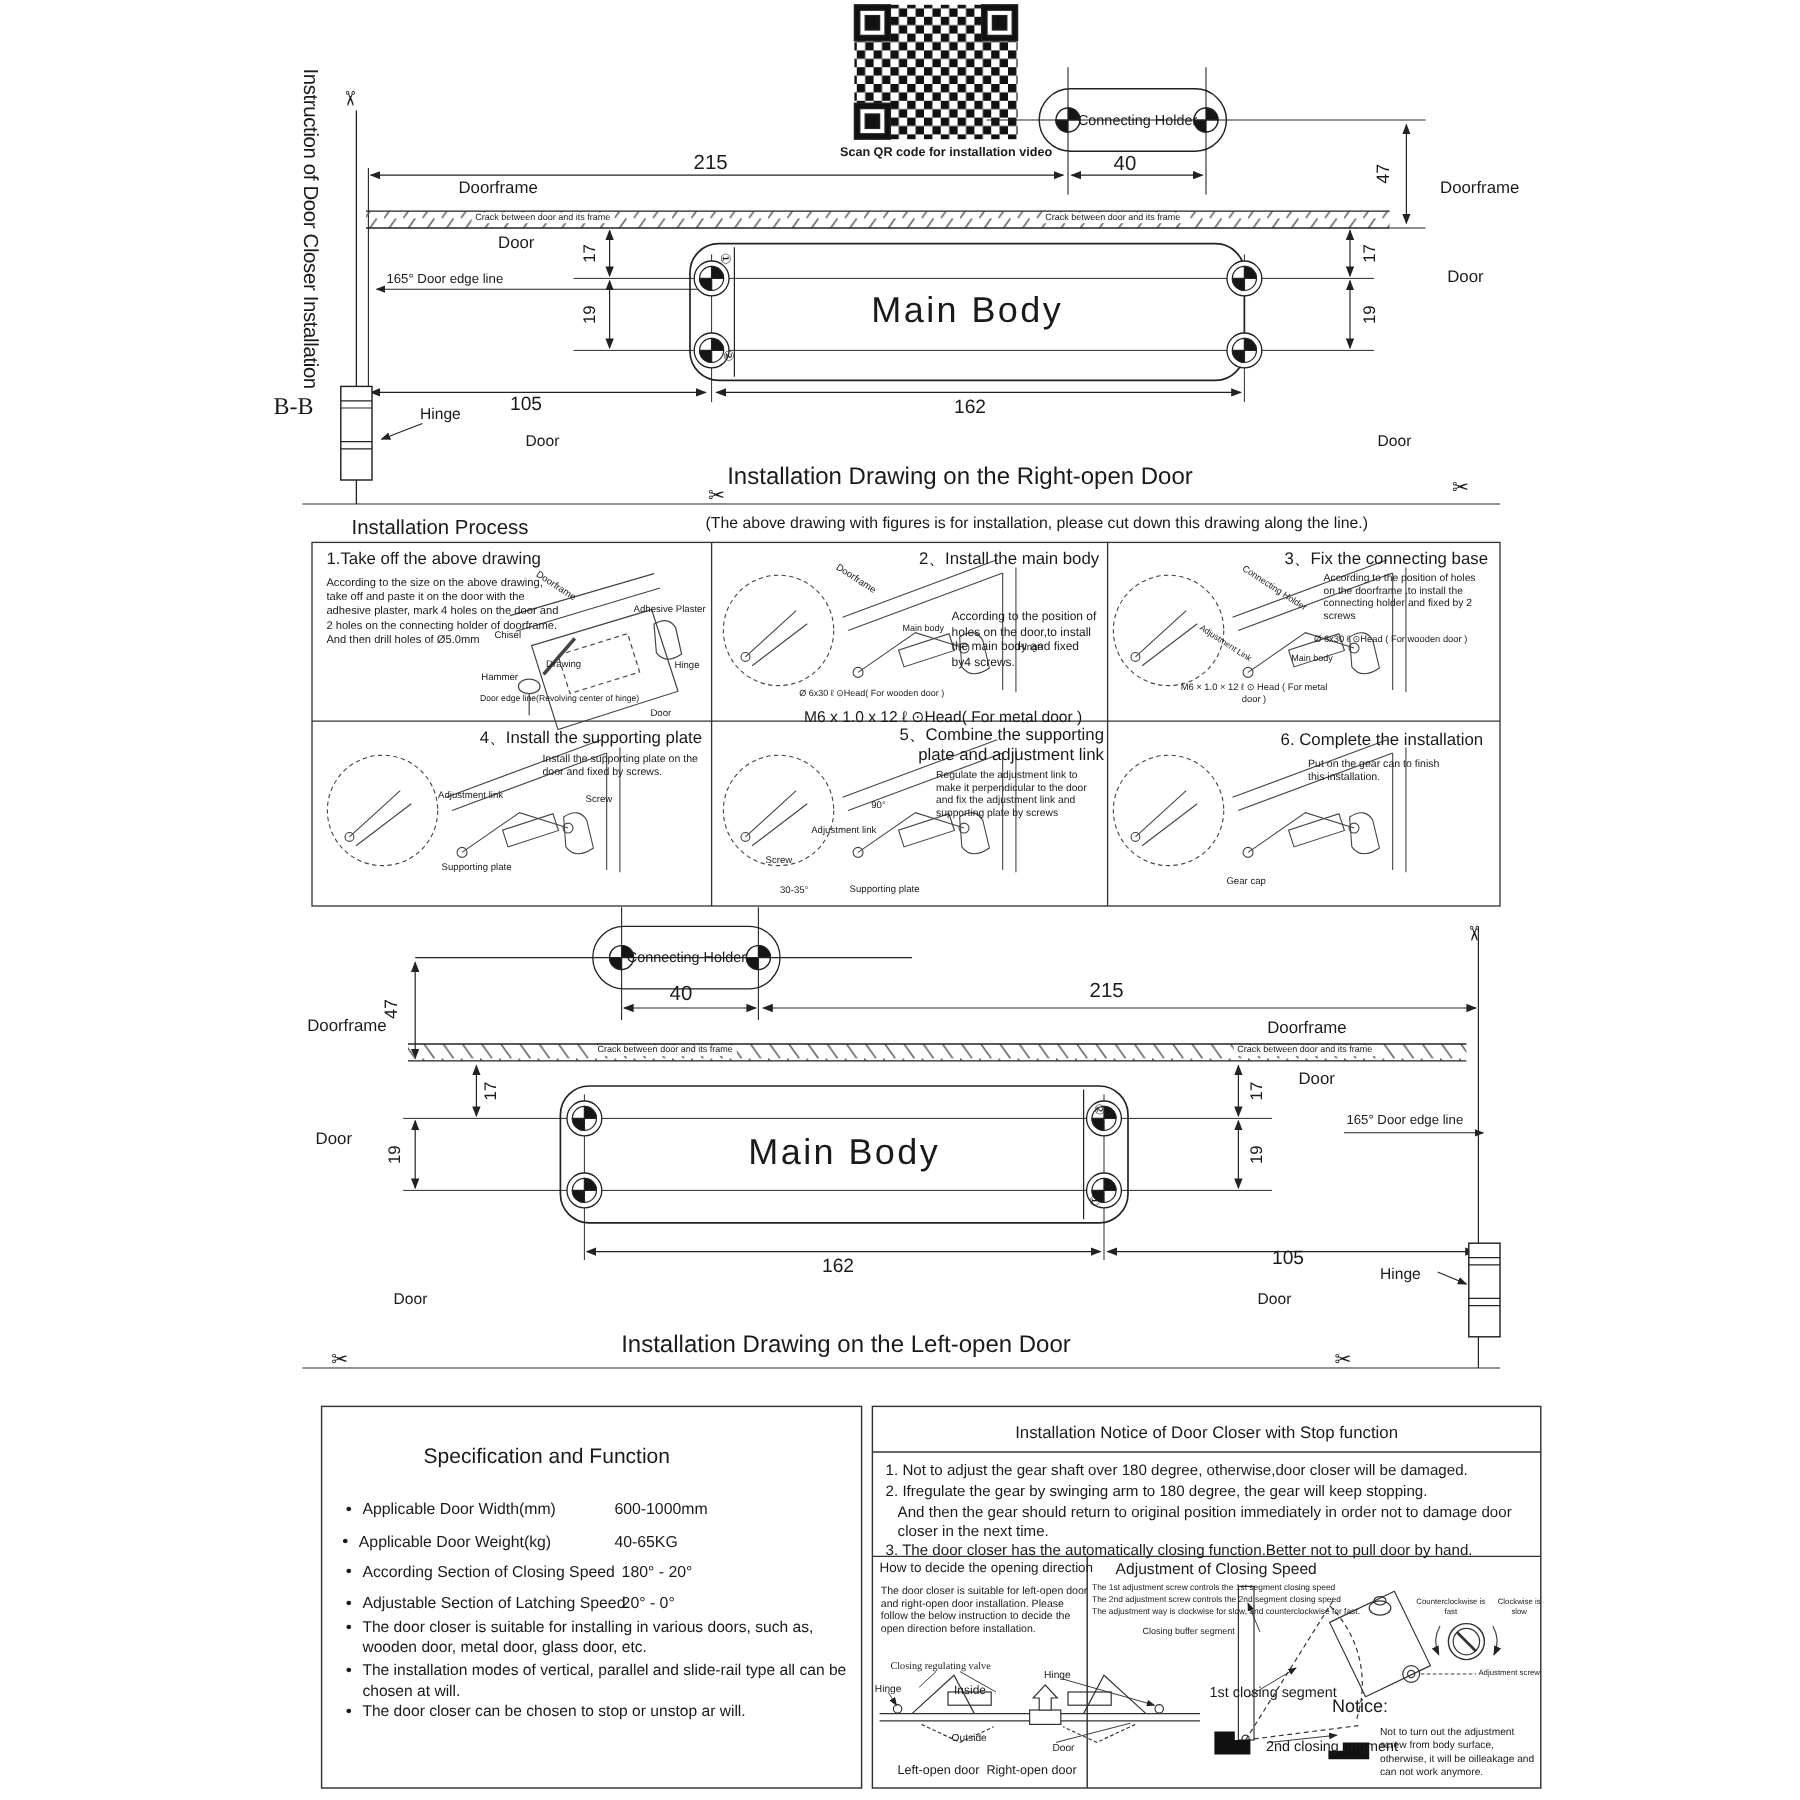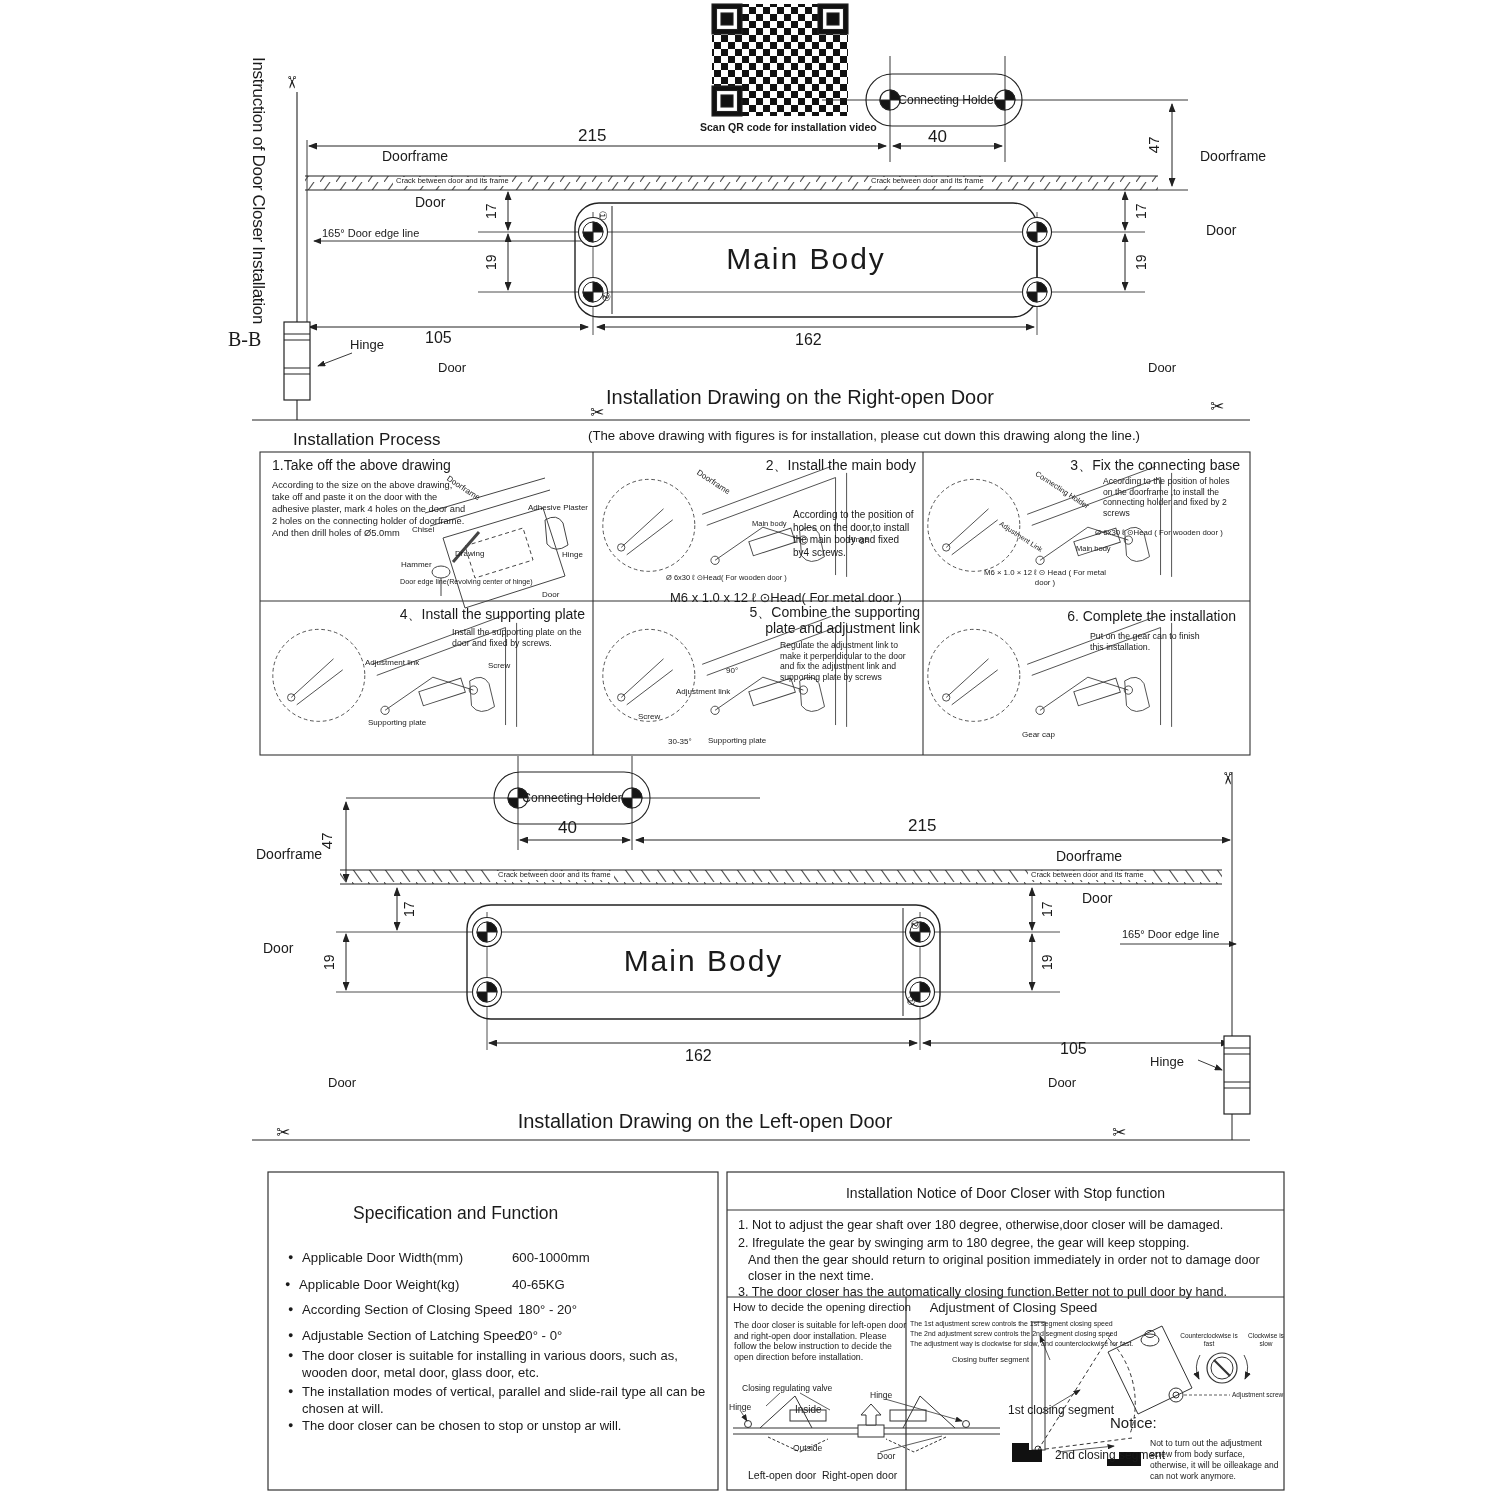--- a/index.html
+++ b/index.html
@@ -304,21 +304,21 @@
 <div class="lb wrap" style="left:452px;top:627px;width:132px;font-size:8.8px;line-height:1.25;">Install the supporting plate on the door and fixed by screws.</div>
 <div class="lb" style="left:365px;top:658px;font-size:8px;">Adjustment link</div>
 <div class="lb" style="left:488px;top:661px;font-size:8px;">Screw</div>
 <div class="lb" style="left:368px;top:718px;font-size:8px;">Supporting plate</div>
 
 <div class="lb rt wrap" style="left:740px;top:604px;width:180px;font-size:14px;line-height:1.15;">5、Combine the supporting plate and adjustment link</div>
 <div class="lb wrap" style="left:780px;top:640px;width:138px;font-size:8.6px;line-height:1.25;">Regulate the adjustment link to make it perpendicular to the door and fix the adjustment link and supporting plate by screws</div>
 <div class="lb" style="left:726px;top:666px;font-size:8px;">90°</div>
 <div class="lb" style="left:676px;top:687px;font-size:8px;">Adjustment link</div>
 <div class="lb" style="left:638px;top:712px;font-size:8px;">Screw</div>
-<div class="lb" style="left:650px;top:737px;font-size:8px;margin-left:18px;">30-35°</div>
+<div class="lb" style="left:650px;top:737px;font-size:8px;">30-35°</div>
 <div class="lb" style="left:708px;top:736px;font-size:8px;">Supporting plate</div>
 
 <div class="lb rt" style="left:1018px;top:608px;width:218px;font-size:14px;">6. Complete the installation</div>
 <div class="lb wrap" style="left:1090px;top:631px;width:125px;font-size:8.8px;line-height:1.25;">Put on the gear can to finish this installation.</div>
 <div class="lb" style="left:1022px;top:730px;font-size:8px;">Gear cap</div>
 
 <div class="lb ctr" style="left:520px;top:791px;width:104px;font-size:12px;">Connecting Holder</div>
 <div class="lb" style="left:558px;top:818px;font-size:17px;">40</div>
 <div class="lb" style="left:908px;top:816px;font-size:17px;">215</div>
 <div class="lb v" style="left:318px;top:832px;font-size:15px;">47</div>
@@ -360,21 +360,21 @@
 <div class="lb wrap bullet" style="left:302px;top:1418px;width:412px;font-size:13px;line-height:1.28;">The door closer can be chosen to stop or unstop ar will.</div>
 
 <div class="lb ctr" style="left:727px;top:1185px;width:557px;font-size:14px;">Installation Notice of Door Closer with Stop function</div>
 <div class="lb" style="left:738px;top:1218px;font-size:12.6px;">1. Not to adjust the gear shaft over 180 degree, otherwise,door closer will be damaged.</div>
 <div class="lb" style="left:738px;top:1236px;font-size:12.6px;">2. Ifregulate the gear by swinging arm to 180 degree, the gear will keep stopping.</div>
 <div class="lb wrap" style="left:748px;top:1253px;width:528px;font-size:12.6px;line-height:1.25;">And then the gear should return to original position immediately in order not to damage door closer in the next time.</div>
 <div class="lb" style="left:738px;top:1285px;font-size:12.6px;">3. The door closer has the automatically closing function.Better not  to pull door by hand.</div>
 
 <div class="lb" style="left:733px;top:1301px;font-size:11.2px;">How to decide the opening direction</div>
 <div class="lb wrap" style="left:734px;top:1320px;width:174px;font-size:8.8px;line-height:1.22;">The door closer is suitable for left-open door and right-open door installation. Please follow the below  instruction to decide the open direction before installation.</div>
-<div class="lb" style="left:742px;top:1383px;font-size:8.5px;">Closing regulating valve</div>
+<div class="lb" style="left:742px;top:1383px;font-size:8.5px;font-family:Liberation Serif, serif;">Closing regulating valve</div>
 <div class="lb" style="left:870px;top:1390px;font-size:8.5px;">Hinge</div>
 <div class="lb" style="left:729px;top:1402px;font-size:8.5px;">Hinge</div>
 <div class="lb" style="left:795px;top:1404px;font-size:10px;">Inside</div>
 <div class="lb" style="left:793px;top:1443px;font-size:8.5px;">Outside</div>
 <div class="lb" style="left:877px;top:1451px;font-size:8.5px;">Door</div>
 <div class="lb" style="left:748px;top:1469px;font-size:10.5px;">Left-open door</div>
 <div class="lb" style="left:822px;top:1469px;font-size:10.5px;">Right-open door</div>
 
 <div class="lb ctr" style="left:906px;top:1300px;width:215px;font-size:13px;">Adjustment of Closing Speed</div>
 <div class="lb" style="left:910px;top:1320px;font-size:7px;">The 1st adjustment screw controls the 1st segment closing speed</div>

